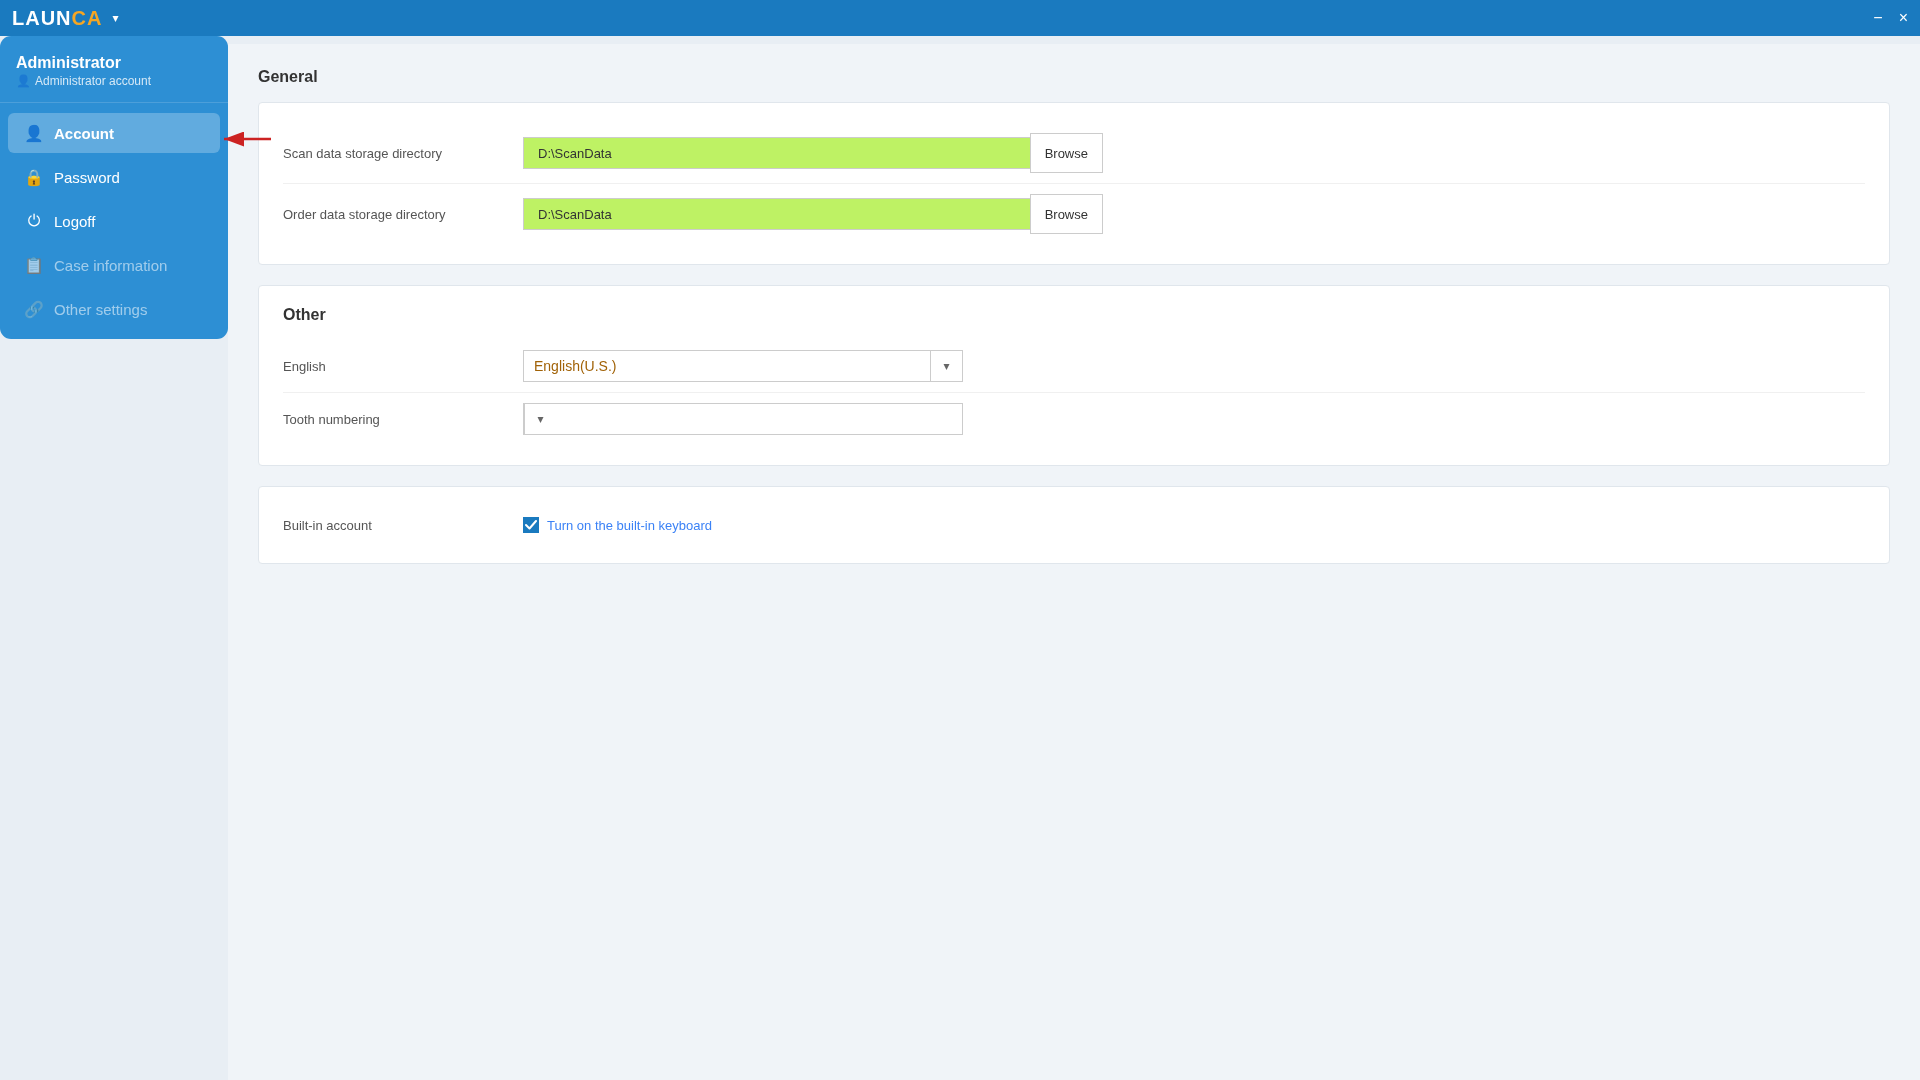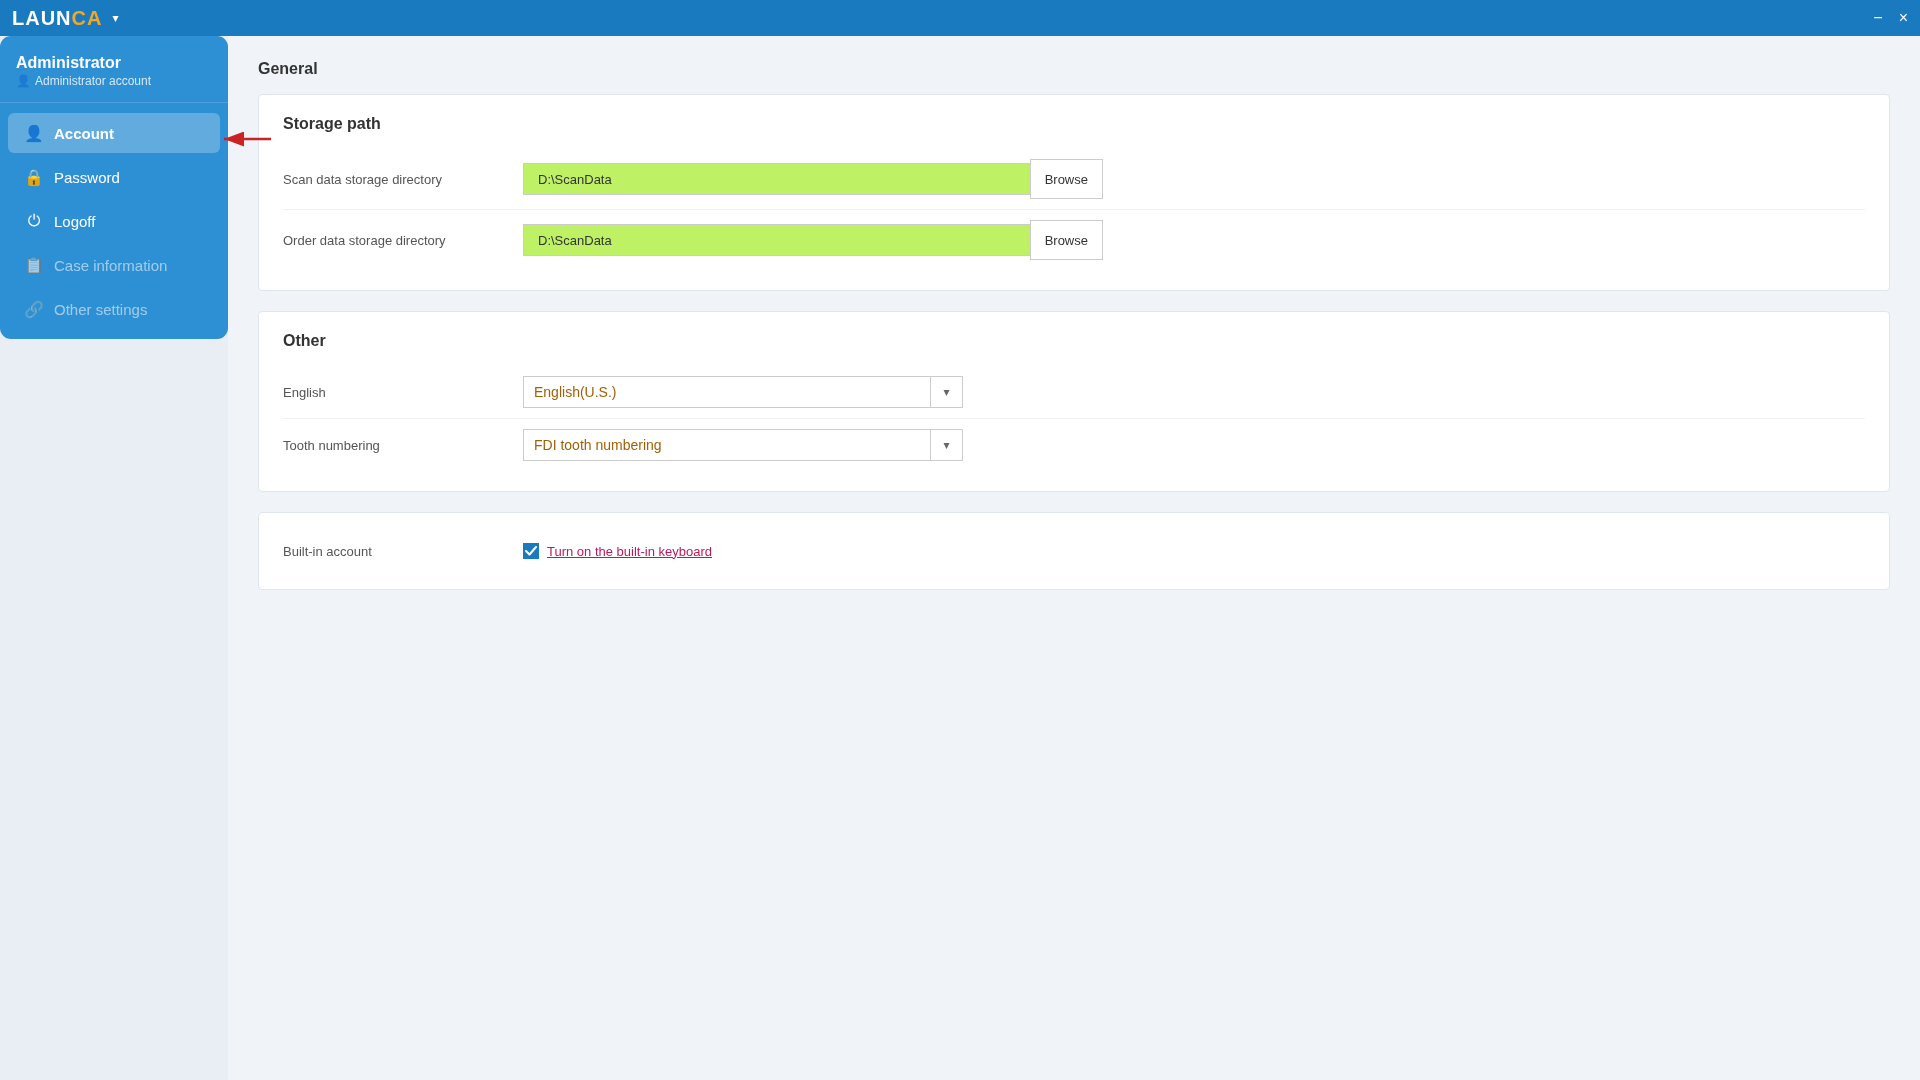--- a/index.html
+++ b/index.html
@@ -113,20 +113,21 @@
       justify-content: center;
       font-size: 16px;
     }
 
     
     .content {
       flex: 1;
       background: #f0f4f8;
       overflow-y: auto;
       padding: 24px 30px;
+      margin-top: 8px;
     }
 
     .section-title {
       font-size: 16px;
       font-weight: 600;
       color: #333;
       margin-bottom: 16px;
     }
 
     .section-card {
@@ -225,22 +226,21 @@
       align-items: center;
       justify-content: center;
       cursor: pointer;
       flex-shrink: 0;
     }
     .checkbox-box svg {
       color: white;
     }
     .checkbox-label {
       font-size: 13px;
-      color: #be185d;
-      text-decoration: underline;
+      color: #3b82f6;
     }
 
     
     .red-arrow {
       position: absolute;
       left: 216px;
       top: 88px;
       z-index: 200;
       pointer-events: none;
     }
@@ -306,21 +306,20 @@
         </marker>
       </defs>
       <line x1="55" y1="15" x2="8" y2="15" stroke="#cc2222" stroke-width="2.5" marker-end="url(#arrowhead)"></line>
     </svg>
   </div>
 
   <div class="content">
     <div class="section-title">General</div>
 
     <div class="section-card">
-      <div class="section-title">Storage path</div>
       <div class="field-row">
         <div class="field-label">Scan data storage directory</div>
         <div class="field-input-wrap">
           <input class="field-input" type="text" value="D:\ScanData" style="">
           <button class="browse-btn">Browse</button>
         </div>
       </div>
       <div class="field-row">
         <div class="field-label">Order data storage directory</div>
         <div class="field-input-wrap">
@@ -335,21 +334,20 @@
       <div class="field-row">
         <div class="field-label">English</div>
         <div class="dropdown-wrap">
           <span class="dropdown-value">English(U.S.)</span>
           <span class="dropdown-arrow">▾</span>
         </div>
       </div>
       <div class="field-row">
         <div class="field-label">Tooth numbering</div>
         <div class="dropdown-wrap">
-          <span class="dropdown-value">FDI tooth numbering</span>
           <span class="dropdown-arrow">▾</span>
         </div>
       </div>
     </div>
 
     <div class="section-card keyboard-section">
       <div class="field-row">
         <div class="field-label">Built-in account</div>
         <div class="checkbox-wrap">
           <div class="checkbox-box">

